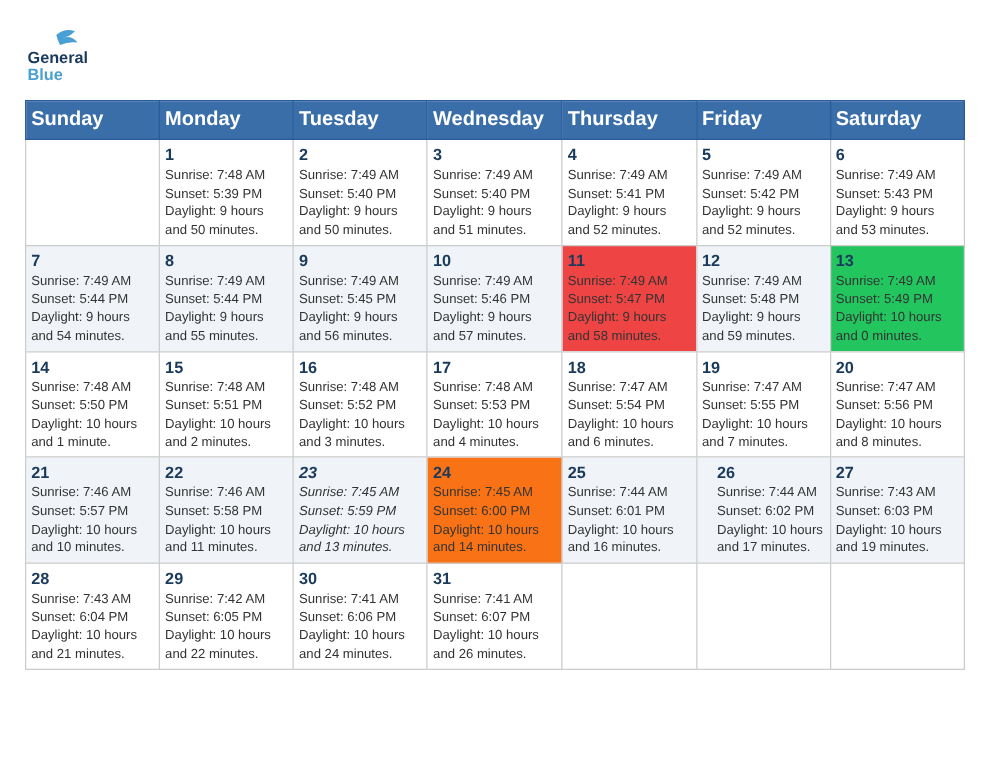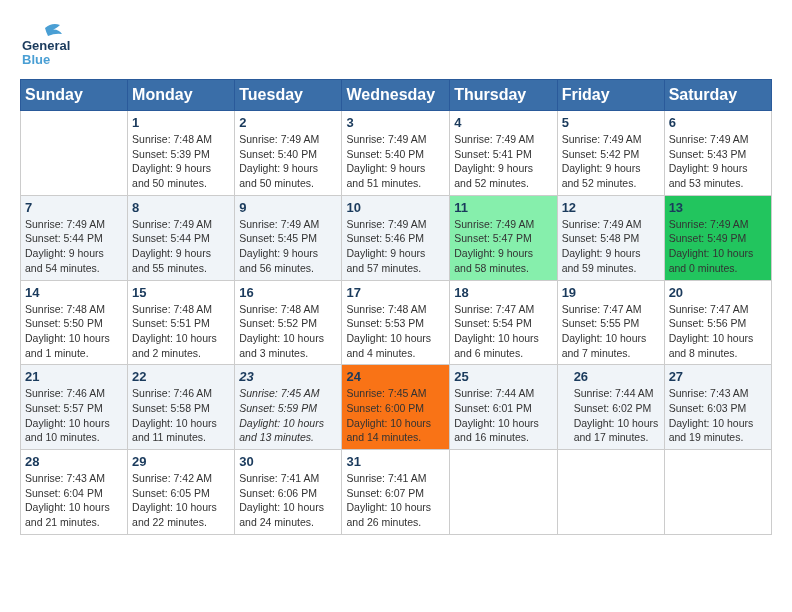--- a/index.html
+++ b/index.html
@@ -146,21 +146,21 @@
           <div class="day-info">Sunrise: 7:49 AM<br>Sunset: 5:44 PM<br>Daylight: 9 hours and 55 minutes.</div>
         </td>
         <td style="background: rgb(240, 244, 248);">
           <span class="day-num">9</span>
           <div class="day-info">Sunrise: 7:49 AM<br>Sunset: 5:45 PM<br>Daylight: 9 hours and 56 minutes.</div>
         </td>
         <td style="background: rgb(240, 244, 248);">
           <span class="day-num">10</span>
           <div class="day-info">Sunrise: 7:49 AM<br>Sunset: 5:46 PM<br>Daylight: 9 hours and 57 minutes.</div>
         </td>
-        <td style="background: #86efac;">
+        <td style="background: #ef4444;">
           <span class="day-num">11</span>
           <div class="day-info">Sunrise: 7:49 AM<br>Sunset: 5:47 PM<br>Daylight: 9 hours and 58 minutes.</div>
         </td>
         <td style="background: rgb(240, 244, 248);">
           <span class="day-num">12</span>
           <div class="day-info">Sunrise: 7:49 AM<br>Sunset: 5:48 PM<br>Daylight: 9 hours and 59 minutes.</div>
         </td>
         <td style="background: #22c55e;">
           <span class="day-num">13</span>
           <div class="day-info">Sunrise: 7:49 AM<br>Sunset: 5:49 PM<br>Daylight: 10 hours and 0 minutes.</div>

